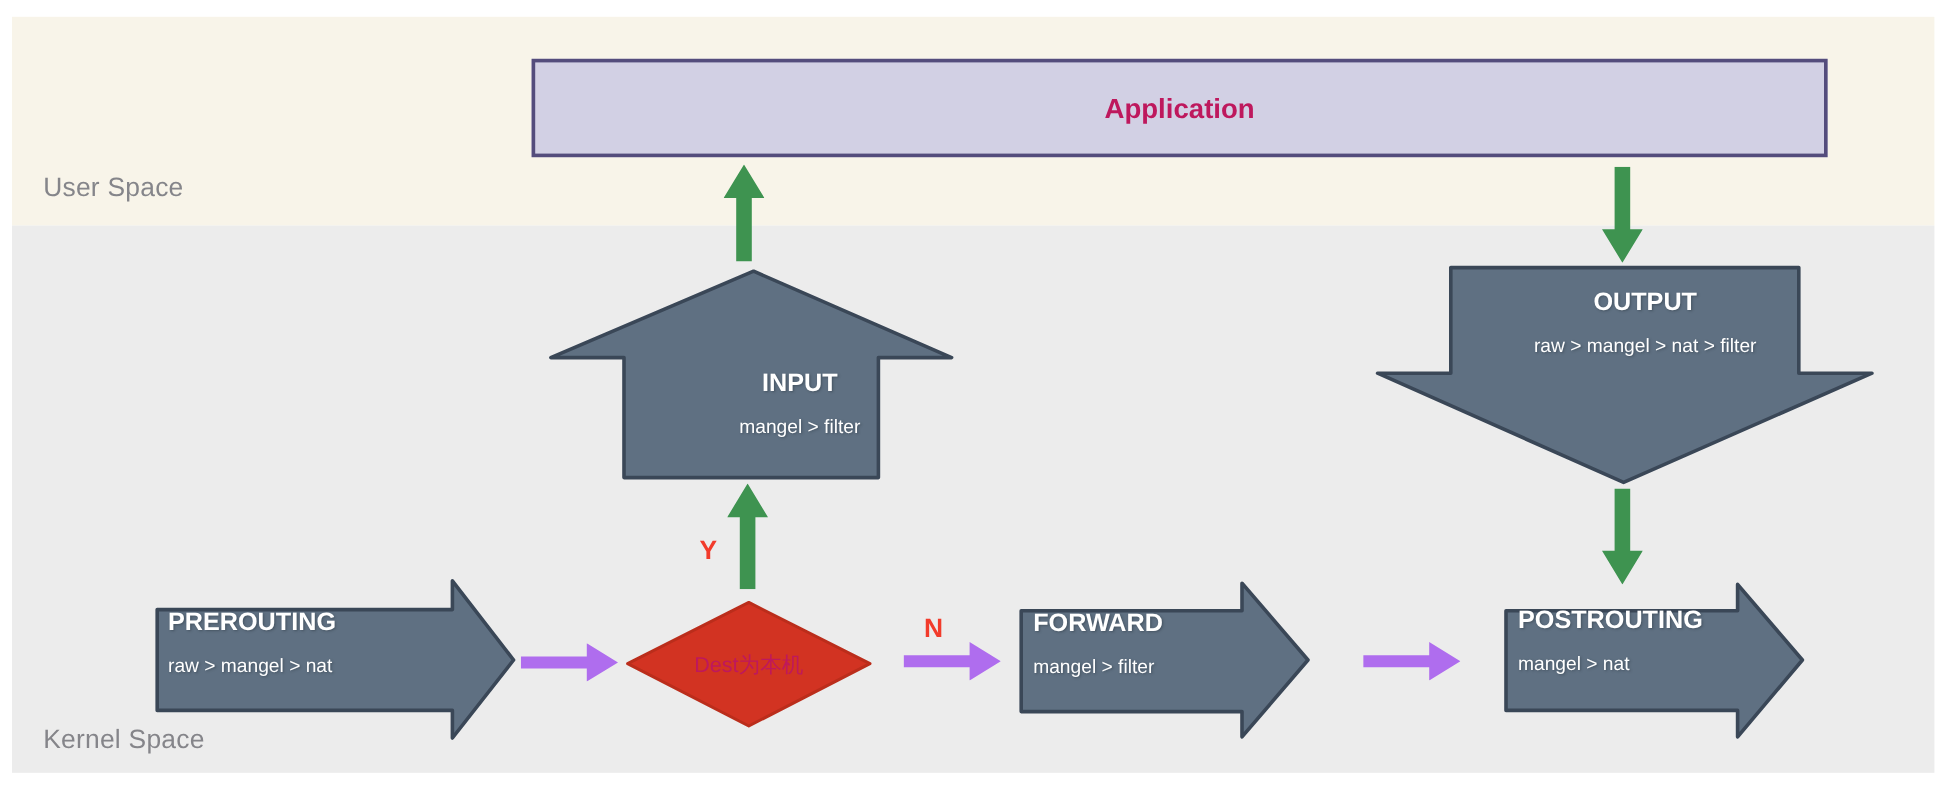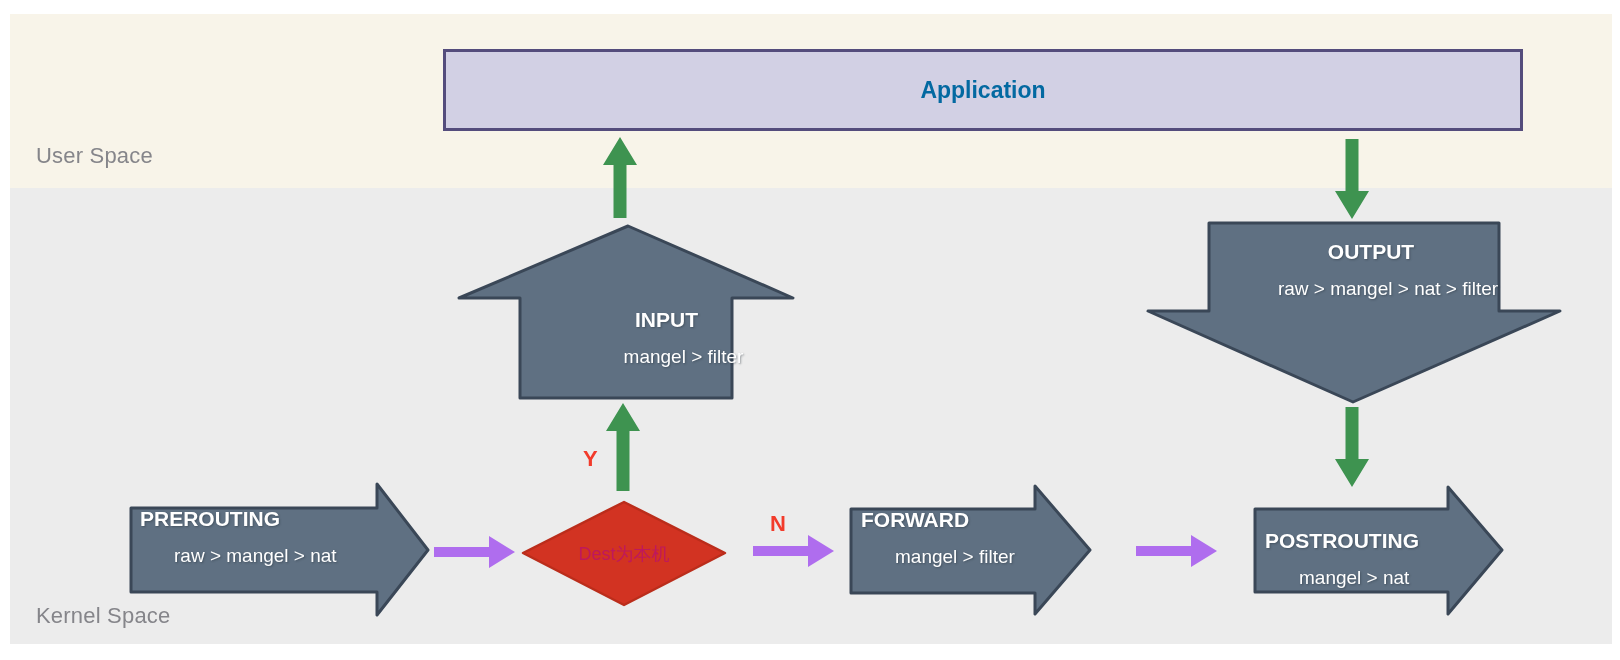--- a/index.html
+++ b/index.html
@@ -11,39 +11,39 @@
   .user-band   { top:14px;  height:174px; background:#F8F4E9; }
   .kernel-band { top:188px; height:456px; background:#ECECEC; }
   .band-label  { position:absolute; font-size:22px; font-weight:normal; color:#85858A; letter-spacing:0.2px; }
   .user-band-label   { left:36px; top:143px; }
   .kernel-band-label { left:36px; top:603px; }
 
   .app-box {
     position:absolute; left:443px; top:49px; width:1080px; height:82px;
     box-sizing:border-box; background:#D2D0E4; border:3px solid #544C7C;
     display:flex; align-items:center; justify-content:center;
-    font-size:23px; font-weight:bold; color:#0369a1;
+    font-size:23px; font-weight:bold; color:#be185d;
   }
 
   .shape-svg { position:absolute; display:block; }
   .chain-poly    { fill:#5F7082; stroke:#3A4757; stroke-width:3; stroke-linejoin:round; }
   .decision-poly { fill:#D23322; stroke:#BB2D1B; stroke-width:2.5; stroke-linejoin:round; }
   .green-poly    { fill:#3E9350; }
   .purple-poly   { fill:#AF6DEE; }
 
   .chain-text { position:absolute; color:#ffffff; }
   .chain-title { font-weight:bold; font-size:21px; line-height:26px; text-shadow:1px 1px 2px rgba(40,50,60,0.45); }
-  .chain-sub   { font-size:19px; line-height:24px; margin-top:12px; text-shadow:1px 1px 2px rgba(40,50,60,0.45);margin-left:34px; }
+  .chain-sub   { font-size:16px; line-height:24px; margin-top:12px; text-shadow:1px 1px 2px rgba(40,50,60,0.45); }
   .centered { text-align:center; }
 
   .input-text       { left:519px;  top:307px; width:215px;padding-left:40px; }
   .output-text      { left:1208px; top:239px; width:326px; }
   .prerouting-text  { left:140px;  top:506px; width:235px; }
   .forward-text     { left:861px;  top:507px; width:175px; }
-  .postrouting-text { left:1265px; top:528px; width:190px; }
+  .postrouting-text { left:1265px; top:504px; width:190px; }
 
   .decision-label {
     position:absolute; left:520px; top:499px; width:208px; height:109px;
     display:flex; align-items:center; justify-content:center;
     color:#be185d; font-weight:normal; font-size:18px;
   }
   .branch-label { position:absolute; font-size:22px; font-weight:bold; color:#F23B2B; }
   .branch-yes { left:583px; top:446px; }
   .branch-no  { left:770px; top:511px; }
 </style>

